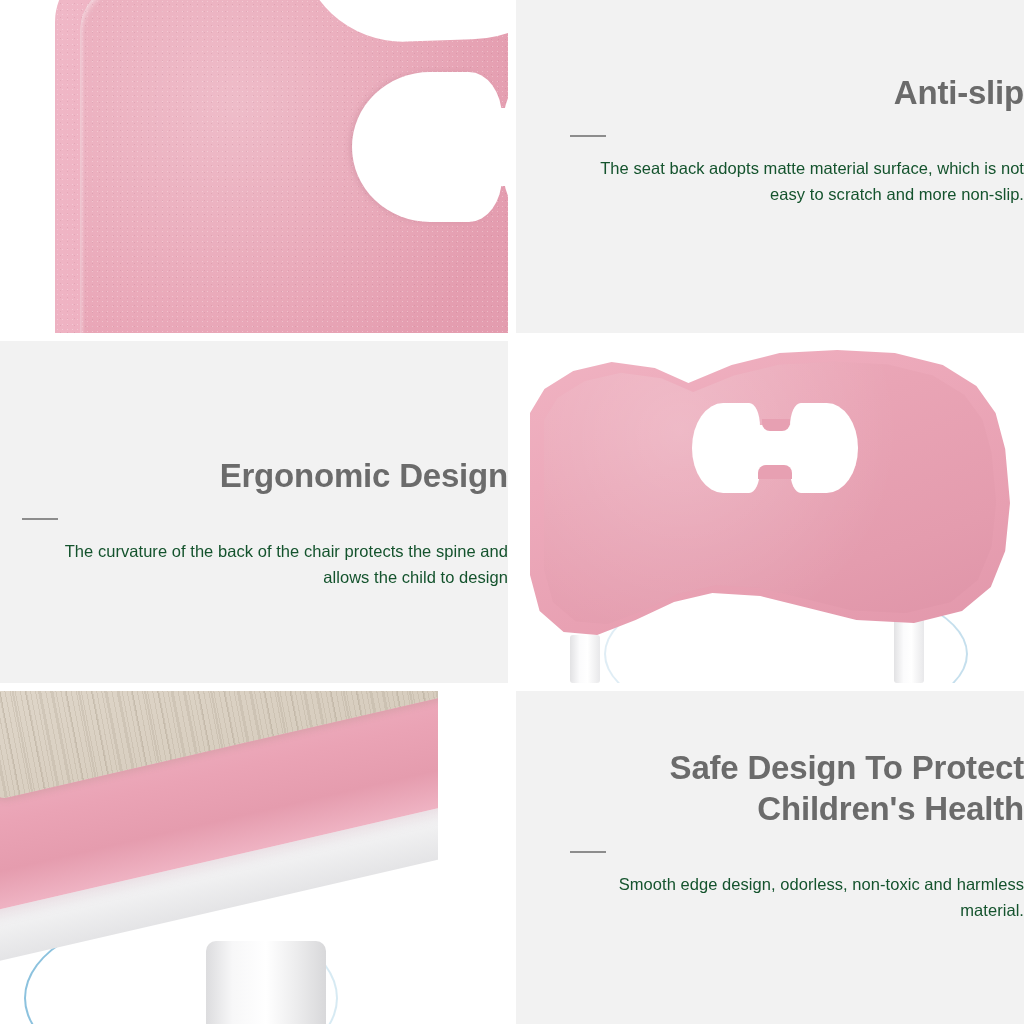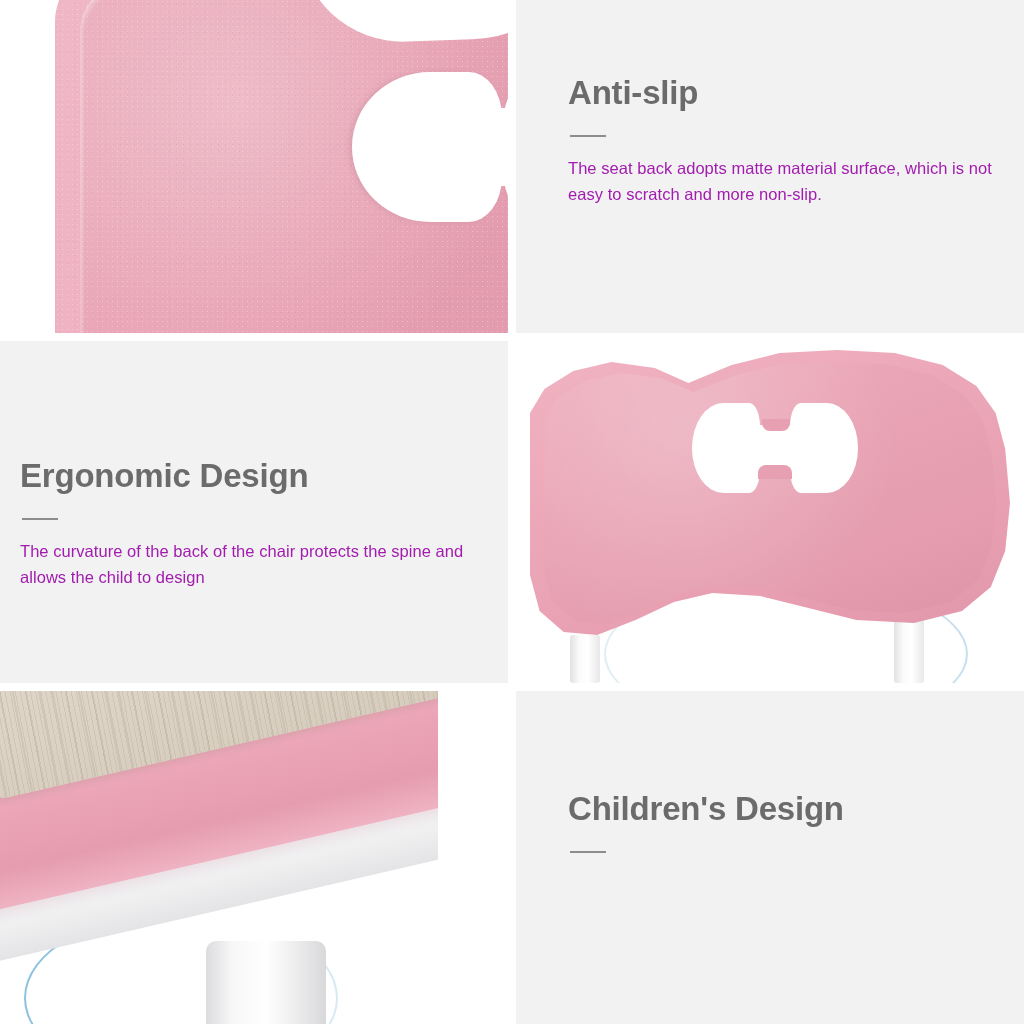--- a/index.html
+++ b/index.html
@@ -16,36 +16,37 @@
 
   
   .cell{position:absolute;overflow:hidden;}
   .img-cell{background:#ffffff;}
   .txt-cell{background:#f2f2f2;}
 
   
   .txt-inner{
     position:absolute;left:0;top:0;width:100%;height:100%;
     box-sizing:border-box;
+    text-align:right;
   }
   .heading{
     margin:0;
     color:#6b6b6b;
     font-weight:bold;
     font-size:33px;
     line-height:41px;
     letter-spacing:-0.2px;
   }
   .rule{
     width:36px;height:2px;background:#8d8d8d;
     margin:22px 0 18px 2px;
   }
   .body-txt{
     margin:0;
-    color:#a21caf;
+    color:#14532d;
     font-size:16.5px;
     line-height:26px;
     font-weight:normal;
     letter-spacing:0.05px;
   }
 
   
   #cell-tl{left:0;top:0;width:508px;height:333px;}
   #macro-wrap{position:absolute;left:0;top:0;width:508px;height:333px;}
   
@@ -310,20 +311,21 @@
       <div id="desk-apron"></div>
       <div id="desk-edge"></div>
       <div id="desk-top"></div>
       <div id="desk-mask-r"></div>
     </div>
   </div>
 
   <div class="cell txt-cell" id="cell-br">
     <div class="txt-inner">
       <h2 class="heading">
-        <br>
-        <span>Children's Design</span>
+        <span>Safe Design To Protect</span><br>
+        <span>Children's Health</span>
       </h2>
       <div class="rule"></div>
+      <p class="body-txt">Smooth edge design, odorless, non-toxic and harmless material.</p>
     </div>
   </div>
 
 </div>
 
 </body></html>

